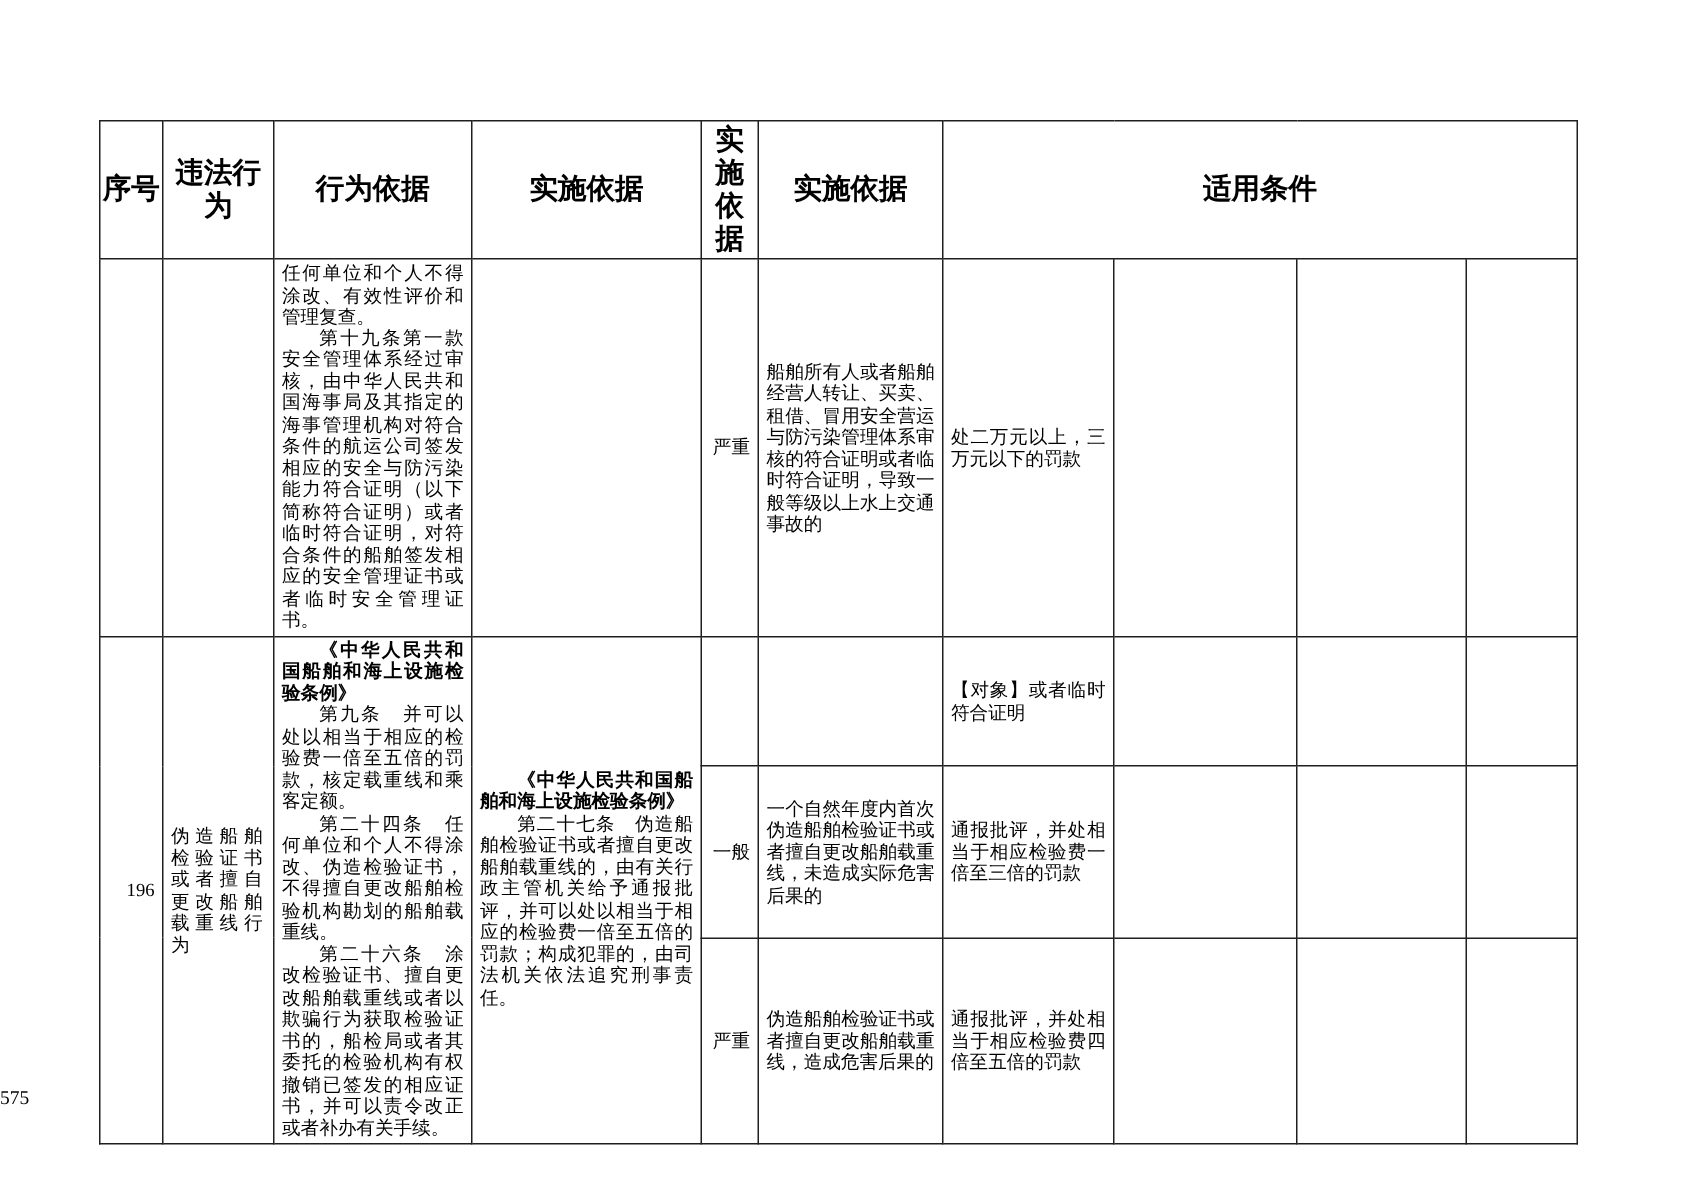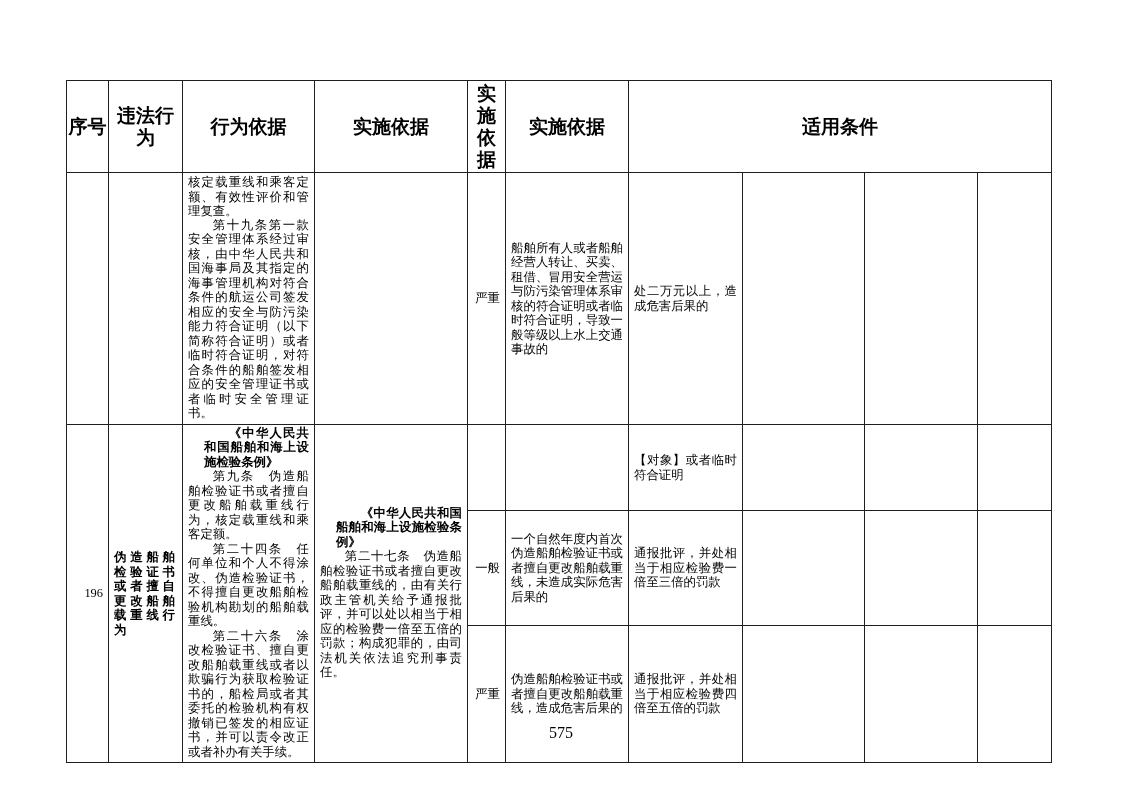--- a/index.html
+++ b/index.html
@@ -12,27 +12,27 @@
   }
   td,th{
     border:1.5px solid #1f1f1f;
     font-size:12.4px;line-height:1.17;
     padding:2px 5px;vertical-align:middle;
     word-break:break-all;overflow:hidden;
   }
   th{font-size:19px;font-weight:bold;text-align:center;padding:2px 1px;line-height:1.15;}
   p{margin:0;text-align:justify;text-justify:inter-ideograph;}
   .indent{text-indent:2em;font-family:Liberation Mono, monospace;}
-  .bold{font-weight:bold;margin-left:16px;}
+  .bold{font-weight:bold;}
   .vtop{vertical-align:top;}
   .center{text-align:right;}
-  .weifa p{letter-spacing:2px;font-weight:bold;}
+  .weifa p{letter-spacing:2px;}
   .pagenum{
     position:absolute;top:724px;left:0;width:1122px;
-    text-align:center;font-size:16px;
+    text-align:left;font-size:13px;
   }
 </style>
 </head>
 <body>
 
 <div class="page">
 
   <table class="lawtable">
     <colgroup>
       <col style="width:42px">
@@ -55,44 +55,44 @@
       <th>实施依据</th>
       <th>实施依据</th>
       <th>实施依据</th>
       <th colspan="4">适用条件</th>
     </tr>
 
     <tr style="height:240px">
       <td></td>
       <td></td>
       <td class="vtop">
-        <p>核定载重线和乘客定额、有效性评价和管理复查。</p>
+        <p>任何单位和个人不得涂改、有效性评价和管理复查。</p>
         <p class="indent">第十九条第一款　安全管理体系经过审核，由中华人民共和国海事局及其指定的海事管理机构对符合条件的航运公司签发相应的安全与防污染能力符合证明（以下简称符合证明）或者临时符合证明，对符合条件的船舶签发相应的安全管理证书或者临时安全管理证书。</p>
       </td>
       <td></td>
       <td class="center">严重</td>
       <td>
         <p>船舶所有人或者船舶经营人转让、买卖、租借、冒用安全营运与防污染管理体系审核的符合证明或者临时符合证明，导致一般等级以上水上交通事故的</p>
       </td>
       <td>
-        <p>处二万元以上，造成危害后果的</p>
+        <p>处二万元以上，三万元以下的罚款</p>
       </td>
       <td></td>
       <td></td>
       <td></td>
     </tr>
 
     <tr style="height:81px">
       <td rowspan="3" class="center">196</td>
       <td rowspan="3" class="weifa">
         <p>伪造船舶检验证书或者擅自更改船舶载重线行为</p>
       </td>
       <td rowspan="3" class="vtop">
         <p class="indent bold">《中华人民共和国船舶和海上设施检验条例》</p>
-        <p class="indent">第九条　伪造船舶检验证书或者擅自更改船舶载重线行为，核定载重线和乘客定额。</p>
+        <p class="indent">第九条　并可以处以相当于相应的检验费一倍至五倍的罚款，核定载重线和乘客定额。</p>
         <p class="indent">第二十四条　任何单位和个人不得涂改、伪造检验证书，不得擅自更改船舶检验机构勘划的船舶载重线。</p>
         <p class="indent">第二十六条　涂改检验证书、擅自更改船舶载重线或者以欺骗行为获取检验证书的，船检局或者其委托的检验机构有权撤销已签发的相应证书，并可以责令改正或者补办有关手续。</p>
       </td>
       <td rowspan="3">
         <p class="indent bold">《中华人民共和国船舶和海上设施检验条例》</p>
         <p class="indent">第二十七条　伪造船舶检验证书或者擅自更改船舶载重线的，由有关行政主管机关给予通报批评，并可以处以相当于相应的检验费一倍至五倍的罚款；构成犯罪的，由司法机关依法追究刑事责任。</p>
       </td>
       <td></td>
       <td></td>
       <td>

